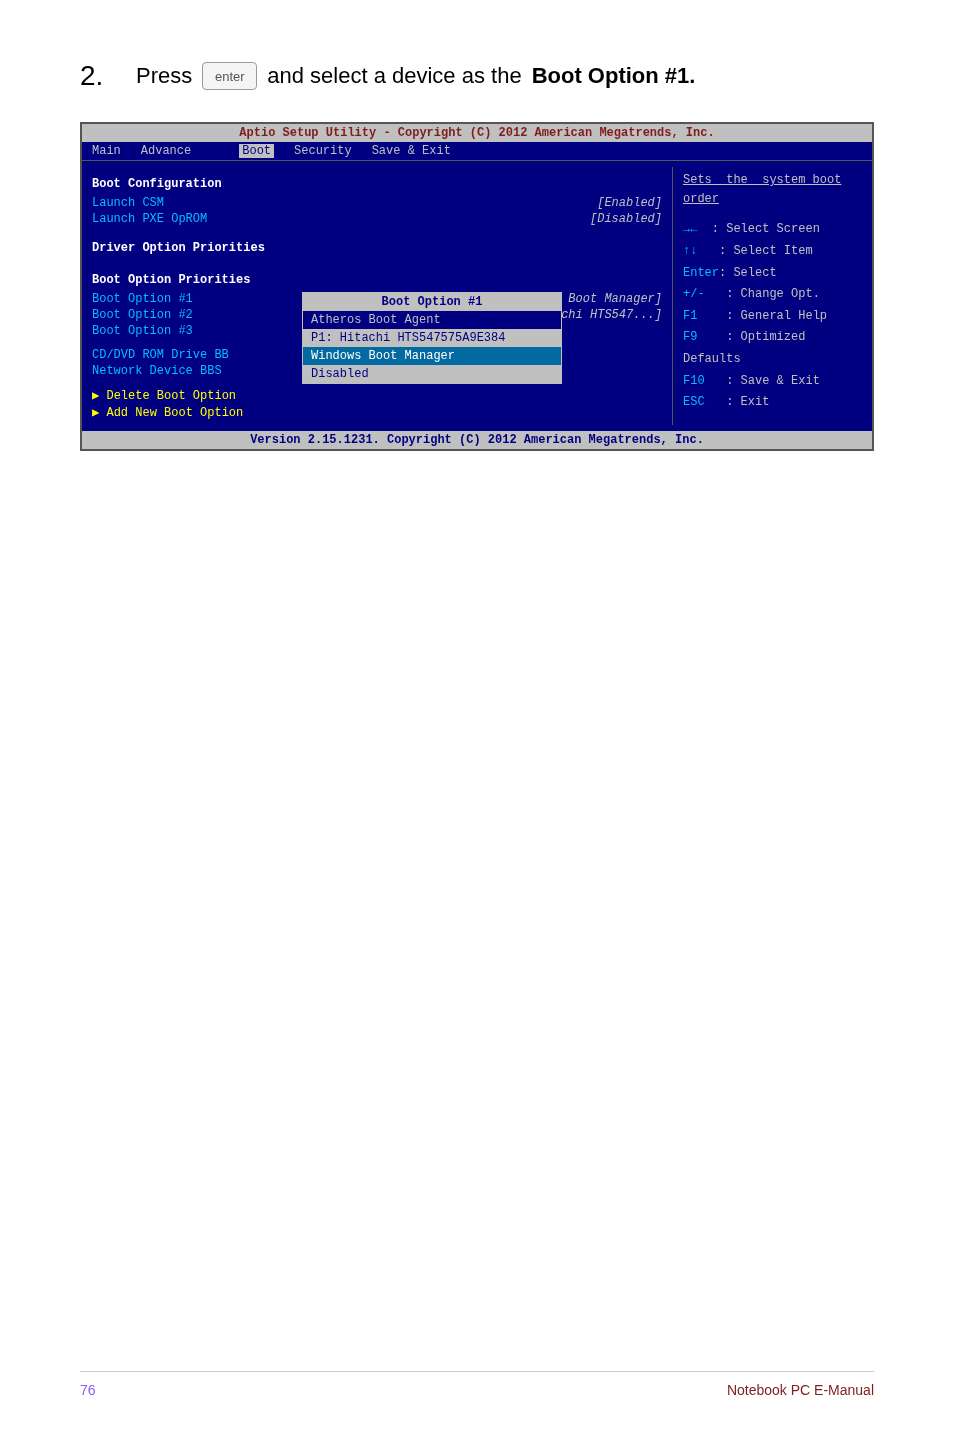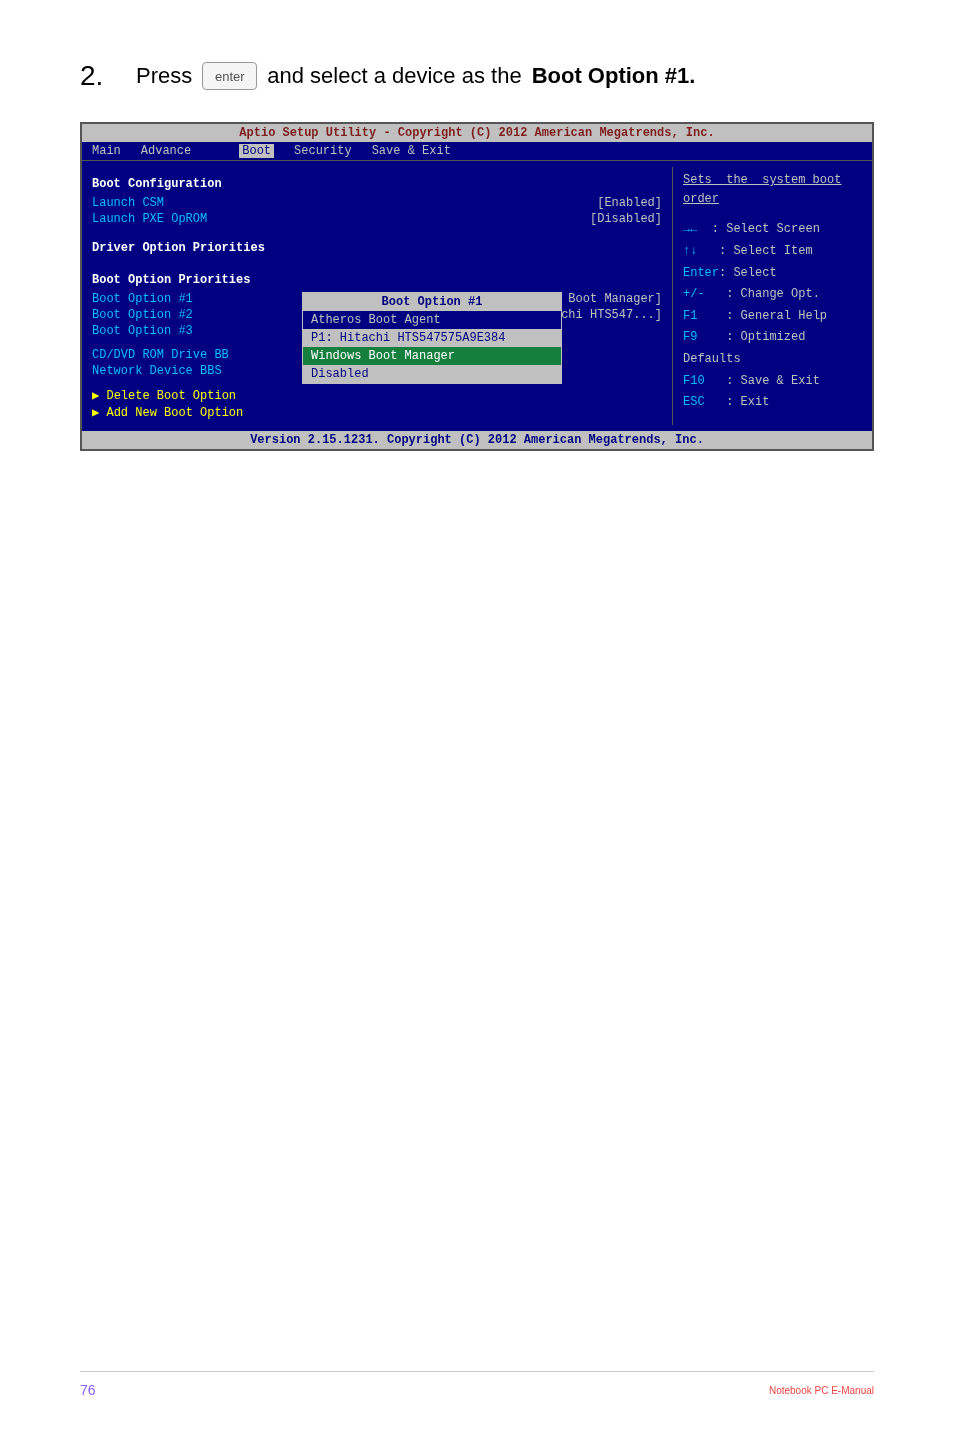--- a/index.html
+++ b/index.html
@@ -135,20 +135,21 @@
       padding: 1px 0;
       font-size: 12px;
     }
 
     .bios-row-label {
       color: #00bfff;
     }
 
     .bios-row-value {
       color: #c0c0c0;
+      font-style: italic;
     }
 
     .bios-row-label-yellow {
       color: #ffff00;
     }
 
     
     .bios-dropdown {
       position: absolute;
       background: #000080;
@@ -170,21 +171,21 @@
       font-weight: bold;
     }
 
     .bios-dropdown-item {
       padding: 2px 8px;
       color: #c0c0c0;
       cursor: pointer;
     }
 
     .bios-dropdown-item.selected {
-      background: #15803d;
+      background: #0369a1;
       color: #ffffff;
     }
 
     .bios-dropdown-item.highlighted {
       background: #c0c0c0;
       color: #000080;
     }
 
     .bios-dropdown-item.disabled-item {
       background: #c0c0c0;
@@ -231,22 +232,22 @@
       border-top: 1px solid #ccc;
       padding-top: 10px;
     }
 
     .footer-page-num {
       font-size: 14px;
       color: #8b5cf6;
     }
 
     .footer-title {
-      font-size: 10px;
-      color: #ef4444;
+      font-size: 14px;
+      color: #7f1d1d;
     }
 
     .bios-arrow-item {
       display: flex;
       align-items: flex-start;
       gap: 4px;
     }
   </style>
 </head>
 <body>

